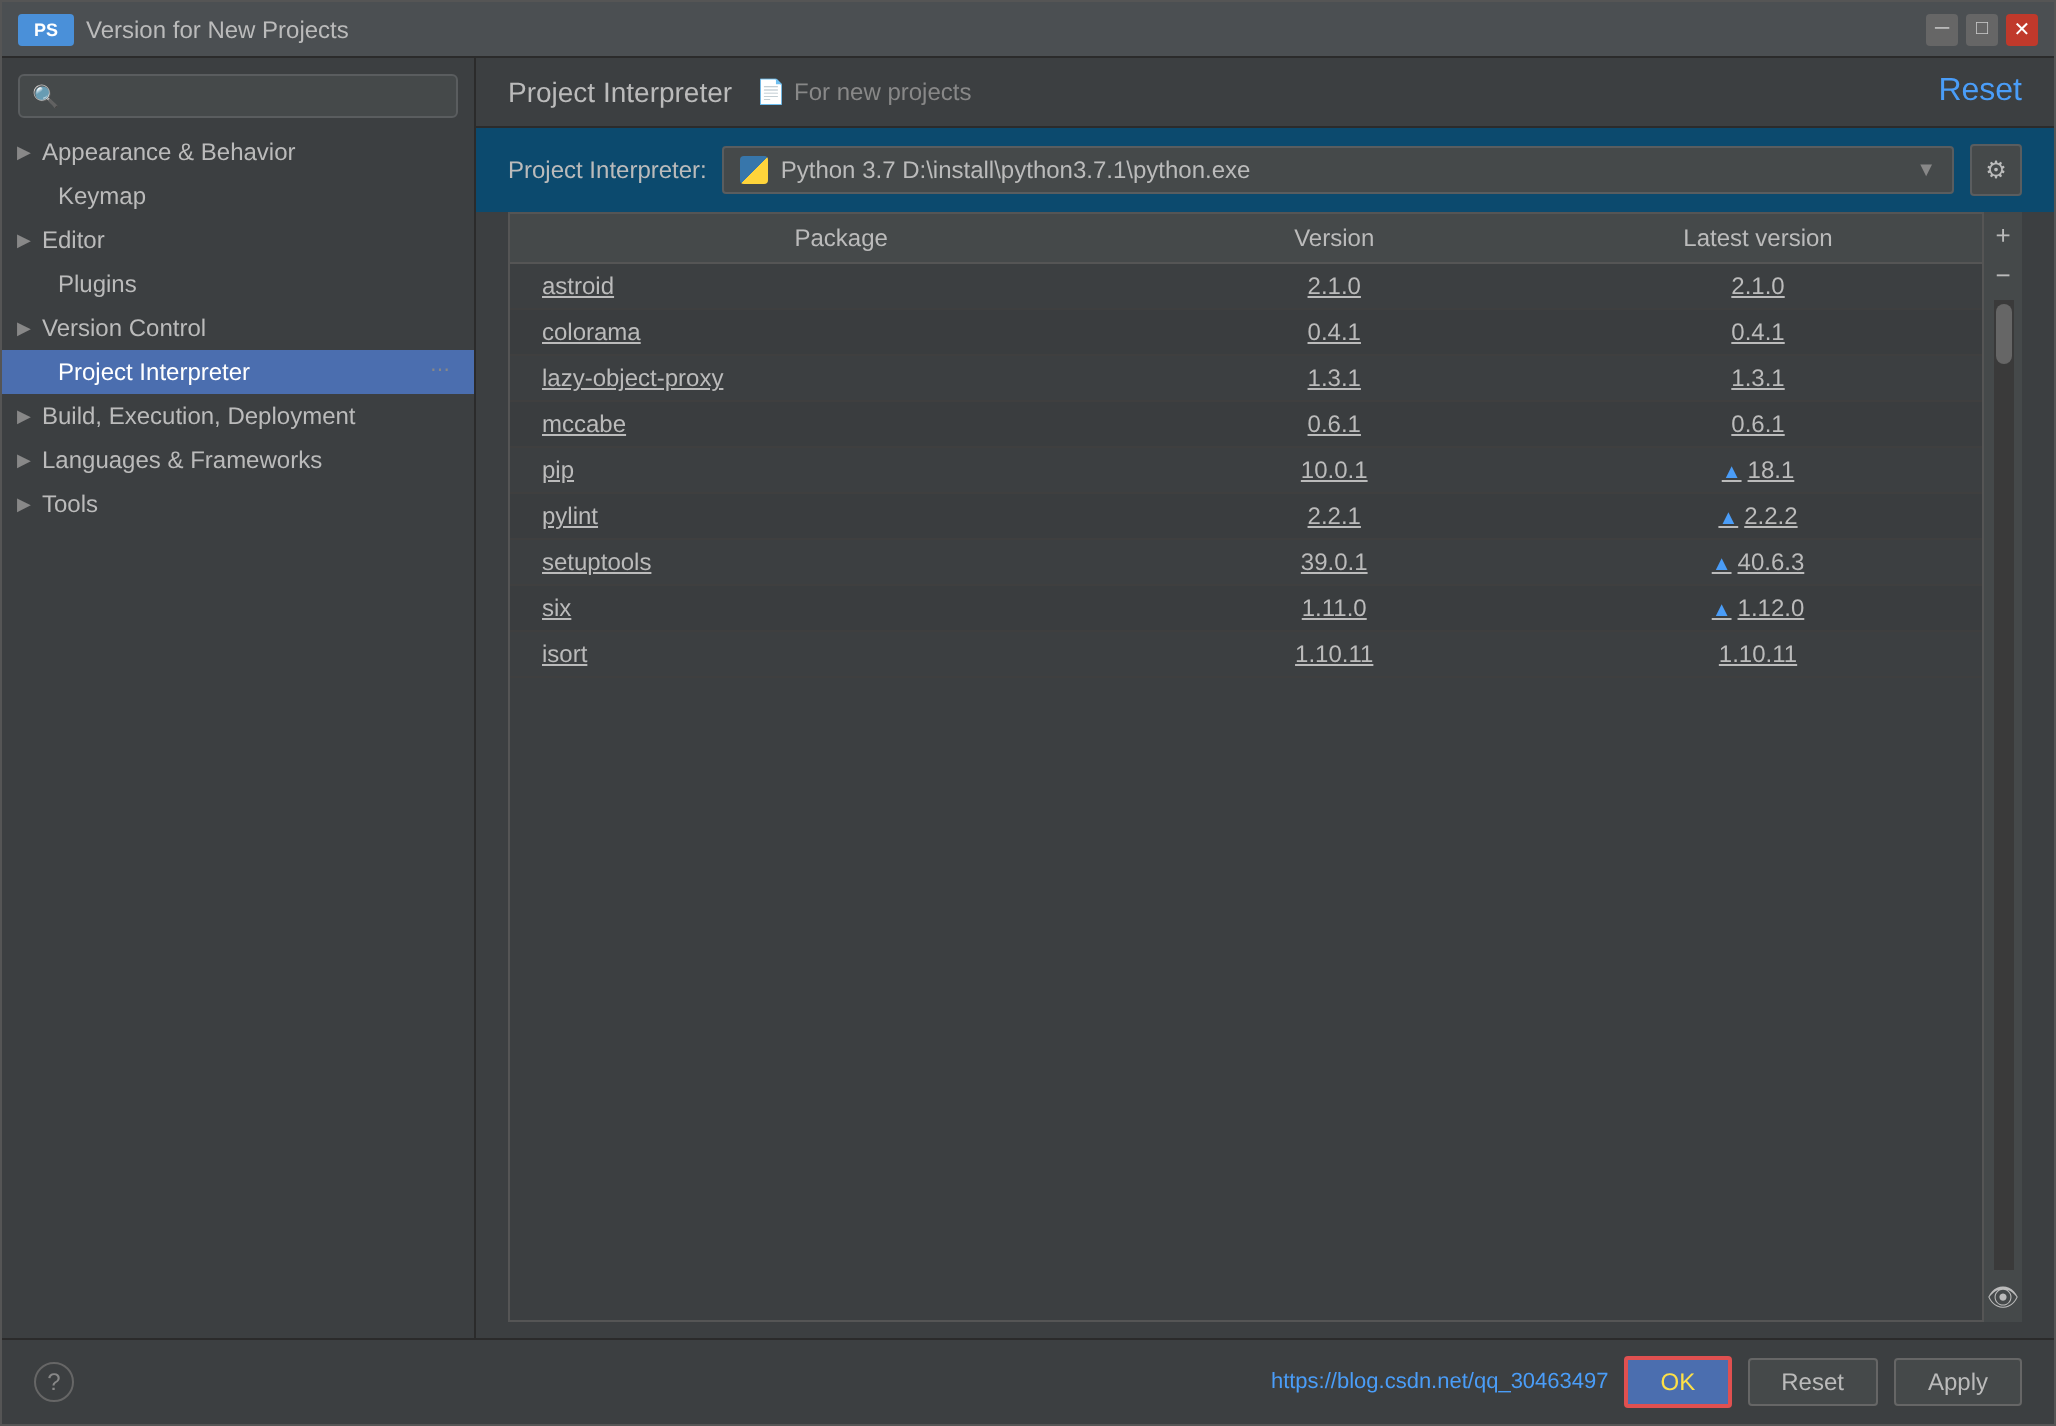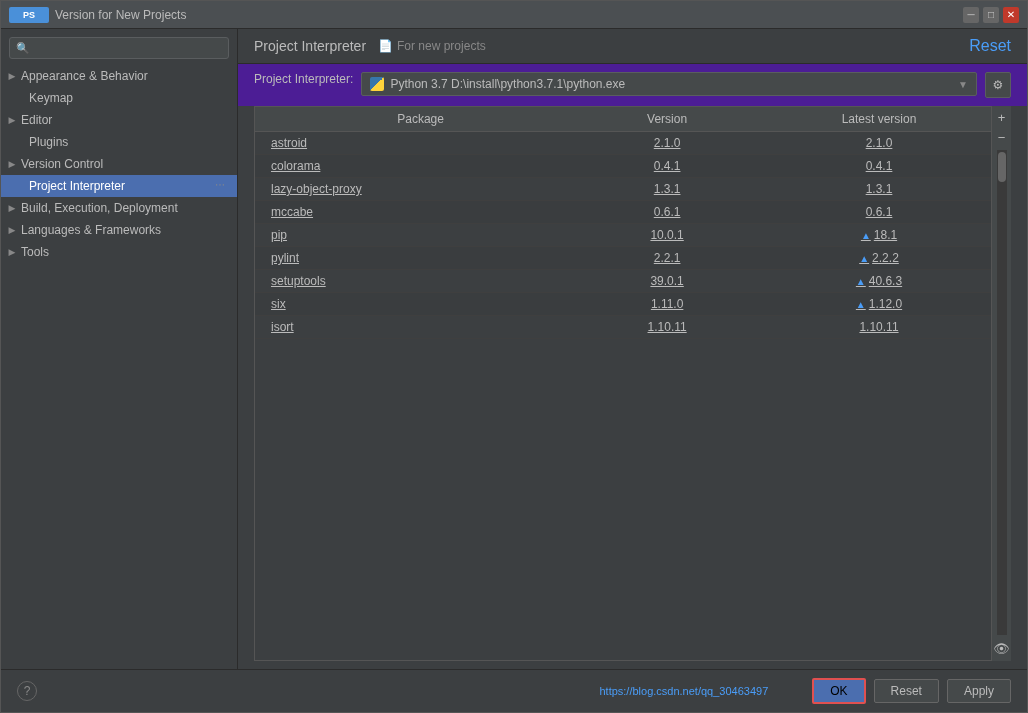--- a/index.html
+++ b/index.html
@@ -23,21 +23,21 @@
     .titlebar {
       background: #4b4f52;
       display: flex;
       align-items: center;
       height: 28px;
       padding: 0 8px;
       border-bottom: 1px solid #2b2b2b;
       flex-shrink: 0;
     }
     .titlebar-icon {
-      width: 40px;
+      width: 28px;
       height: 16px;
       margin-right: 6px;
       background: #4a90d9;
       border-radius: 2px;
       display: flex;
       align-items: center;
       justify-content: center;
       font-size: 9px;
       color: white;
       font-weight: bold;
@@ -174,25 +174,25 @@
     }
     .panel-reset {
       margin-left: auto;
       color: #4a9df8;
       cursor: pointer;
       font-size: 16px;
     }
 
     .interpreter-row {
       display: flex;
-      align-items: flex-start;
+      align-items: center;
       padding: 8px 16px;
       gap: 8px;
       flex-shrink: 0;
-      background: #4c1d95;
+      background: #0c4a6e;
     }
     .interpreter-label {
       color: #bbb;
       font-size: 12px;
       white-space: nowrap;
     }
     .interpreter-select {
       flex: 1;
       background: #45494a;
       border: 1px solid #5a5d5f;
@@ -360,22 +360,21 @@
       border-radius: 2px;
       border: 1px solid #666;
       background: #45494a;
       color: #bbb;
       cursor: pointer;
       font-size: 12px;
     }
     .footer-btn.ok-btn {
       background: #4b6eaf;
       border: 2px solid #e05050;
-      color: #000000;
-      margin-left: 36px;
+      color: #fde047;
     }
   </style>
 </head>
 <body>
 
 <div class="window">
 
   <div class="titlebar">
     <div class="titlebar-icon">PS</div>
     <span class="titlebar-title">Version for New Projects</span>

